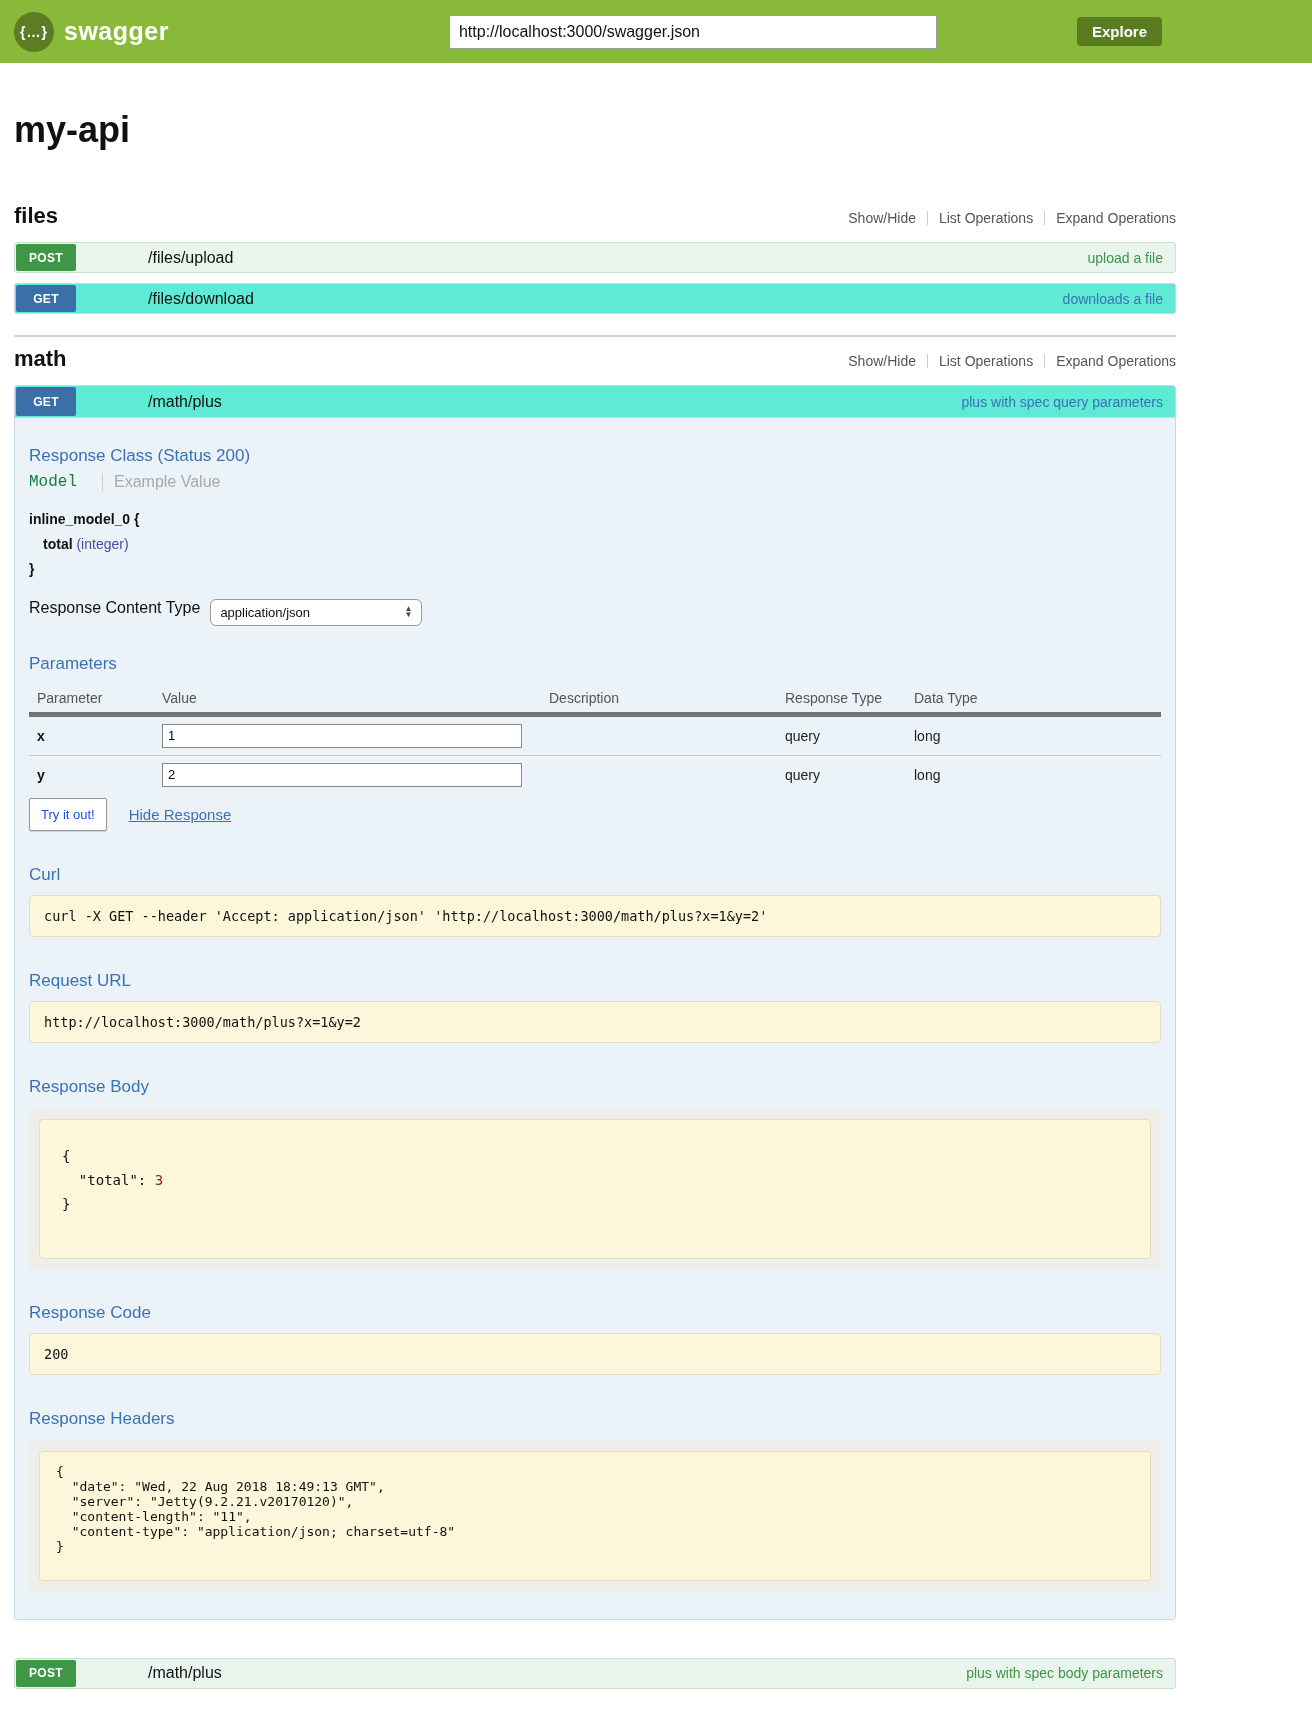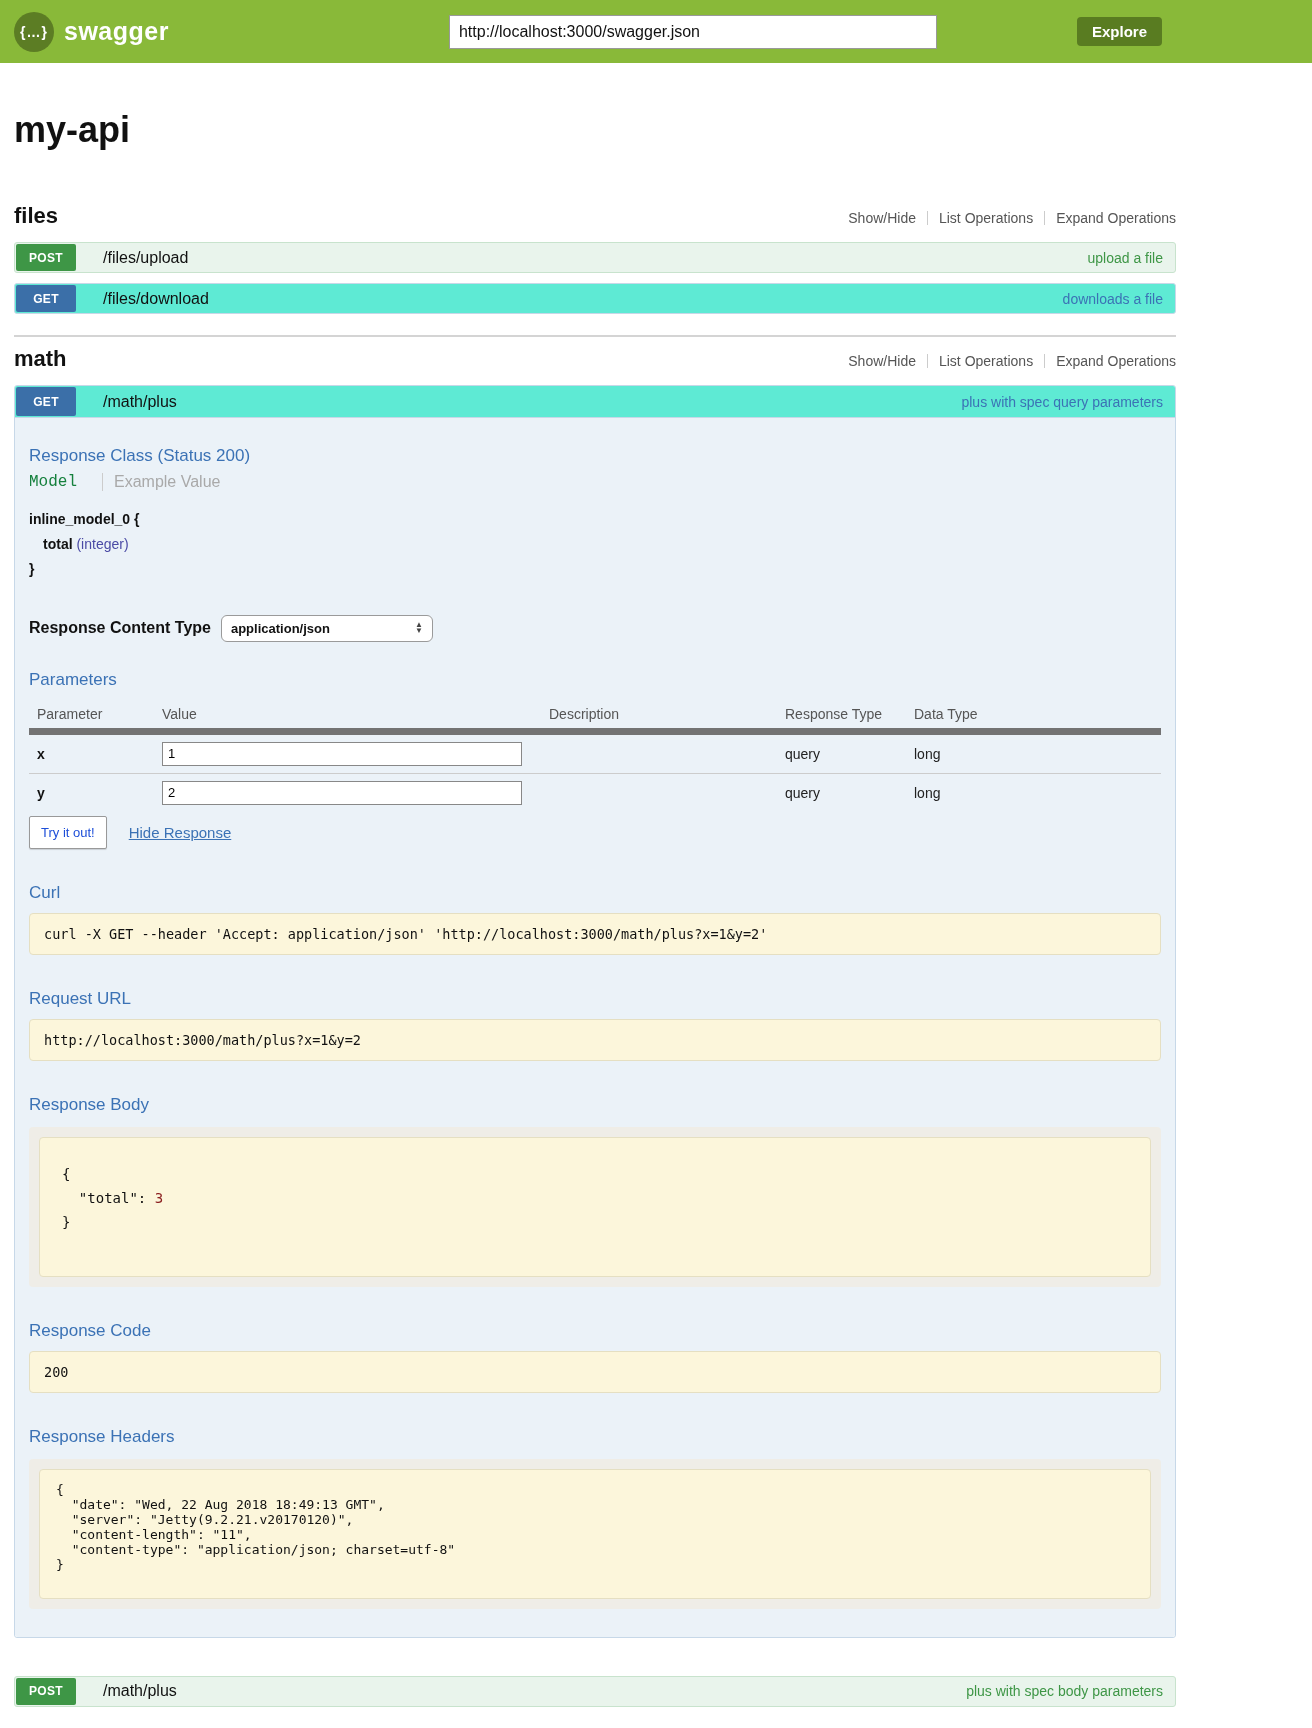--- a/index.html
+++ b/index.html
@@ -50,21 +50,21 @@
   .ctrl-link { color: #555; cursor: pointer; text-decoration: none; }
   .ctrl-sep { width: 1px; height: 14px; background: #ccc; margin: 0 11px; align-self: center; }
 
   .section-divider { height: 2px; background: #d4d4d4; margin-top: 21px; }
 
   
   .op-row {
     position: relative; height: 31px;
     border: 1px solid; border-radius: 3px;
     display: flex; align-items: center;
-    margin-bottom: 10px; cursor: pointer;
+    margin-bottom: 10px; cursor: pointer; padding-left: 45px;
   }
   .op-row.post { background: #e9f4ec; border-color: #c8e3cd; }
   .op-row.get  { background: #5eead4; border-color: #c7d8e8; }
   .method-badge {
     position: absolute; left: 1px; top: 1px; bottom: 1px; width: 60px;
     border-radius: 2px; color: #fff; font-weight: bold; font-size: 12px;
     display: flex; align-items: center; justify-content: center; letter-spacing: .3px;
   }
   .op-row.post .method-badge { background: #3e9646; }
   .op-row.get  .method-badge { background: #3b6fa8; }
@@ -88,38 +88,38 @@
   .tab-active { color: #15803d; padding-right: 25px; border-right: 1px solid #ccc; cursor: pointer; font-family: Liberation Mono, monospace; }
   .tab-inactive { color: #a9a9a9; padding-left: 11px; cursor: pointer; }
 
   .model-block { margin-top: 19px; font-size: 14px; color: #111; line-height: 1.3; }
   .model-name { font-weight: bold; }
   .model-prop { margin: 7px 0 7px 14px; }
   .prop-name { font-weight: bold; }
   .prop-type { color: #4a4aa5; }
   .model-close { font-weight: bold; }
 
-  .rct-row { display: flex; align-items: center; margin-top: 36px; font-weight: bold; }
+  .rct-row { display: flex; align-items: flex-start; margin-top: 20px; }
   .rct-label { font-size: 16px; color: #111; }
   .select {
     margin-left: 10px; width: 212px; height: 27px;
     border: 1px solid #9a9a9a; border-radius: 6px; background: #fff;
     display: flex; align-items: center; padding: 0 9px;
     font-size: 13px; color: #111; cursor: pointer;
   }
   .select-arrows {
     margin-left: auto; display: flex; flex-direction: column;
     font-size: 8px; line-height: 6px; color: #444;
   }
 
   
   table.params { width: 100%; border-collapse: collapse; margin-top: 10px; font-size: 14px; }
   table.params th {
     text-align: left; color: #555; font-weight: normal;
-    padding: 6px 8px; border-bottom: 7px solid #737373;
+    padding: 6px 8px; border-bottom: 5px solid #737373;
   }
   table.params td { padding: 7px 8px; border-bottom: 1px solid #ccc; vertical-align: middle; }
   table.params tr:last-child td { border-bottom: none; }
   .col-param { width: 125px; } .col-value { width: 387px; }
   .col-desc { width: 236px; margin-left: 28px; } .col-ptype { width: 129px; }
   .param-name { font-weight: bold; color: #111; }
   .param-input {
     width: 360px; height: 24px; border: 1px solid #888;
     font-size: 13px; padding: 0 5px; font-family: inherit; background: #fff;
   }

